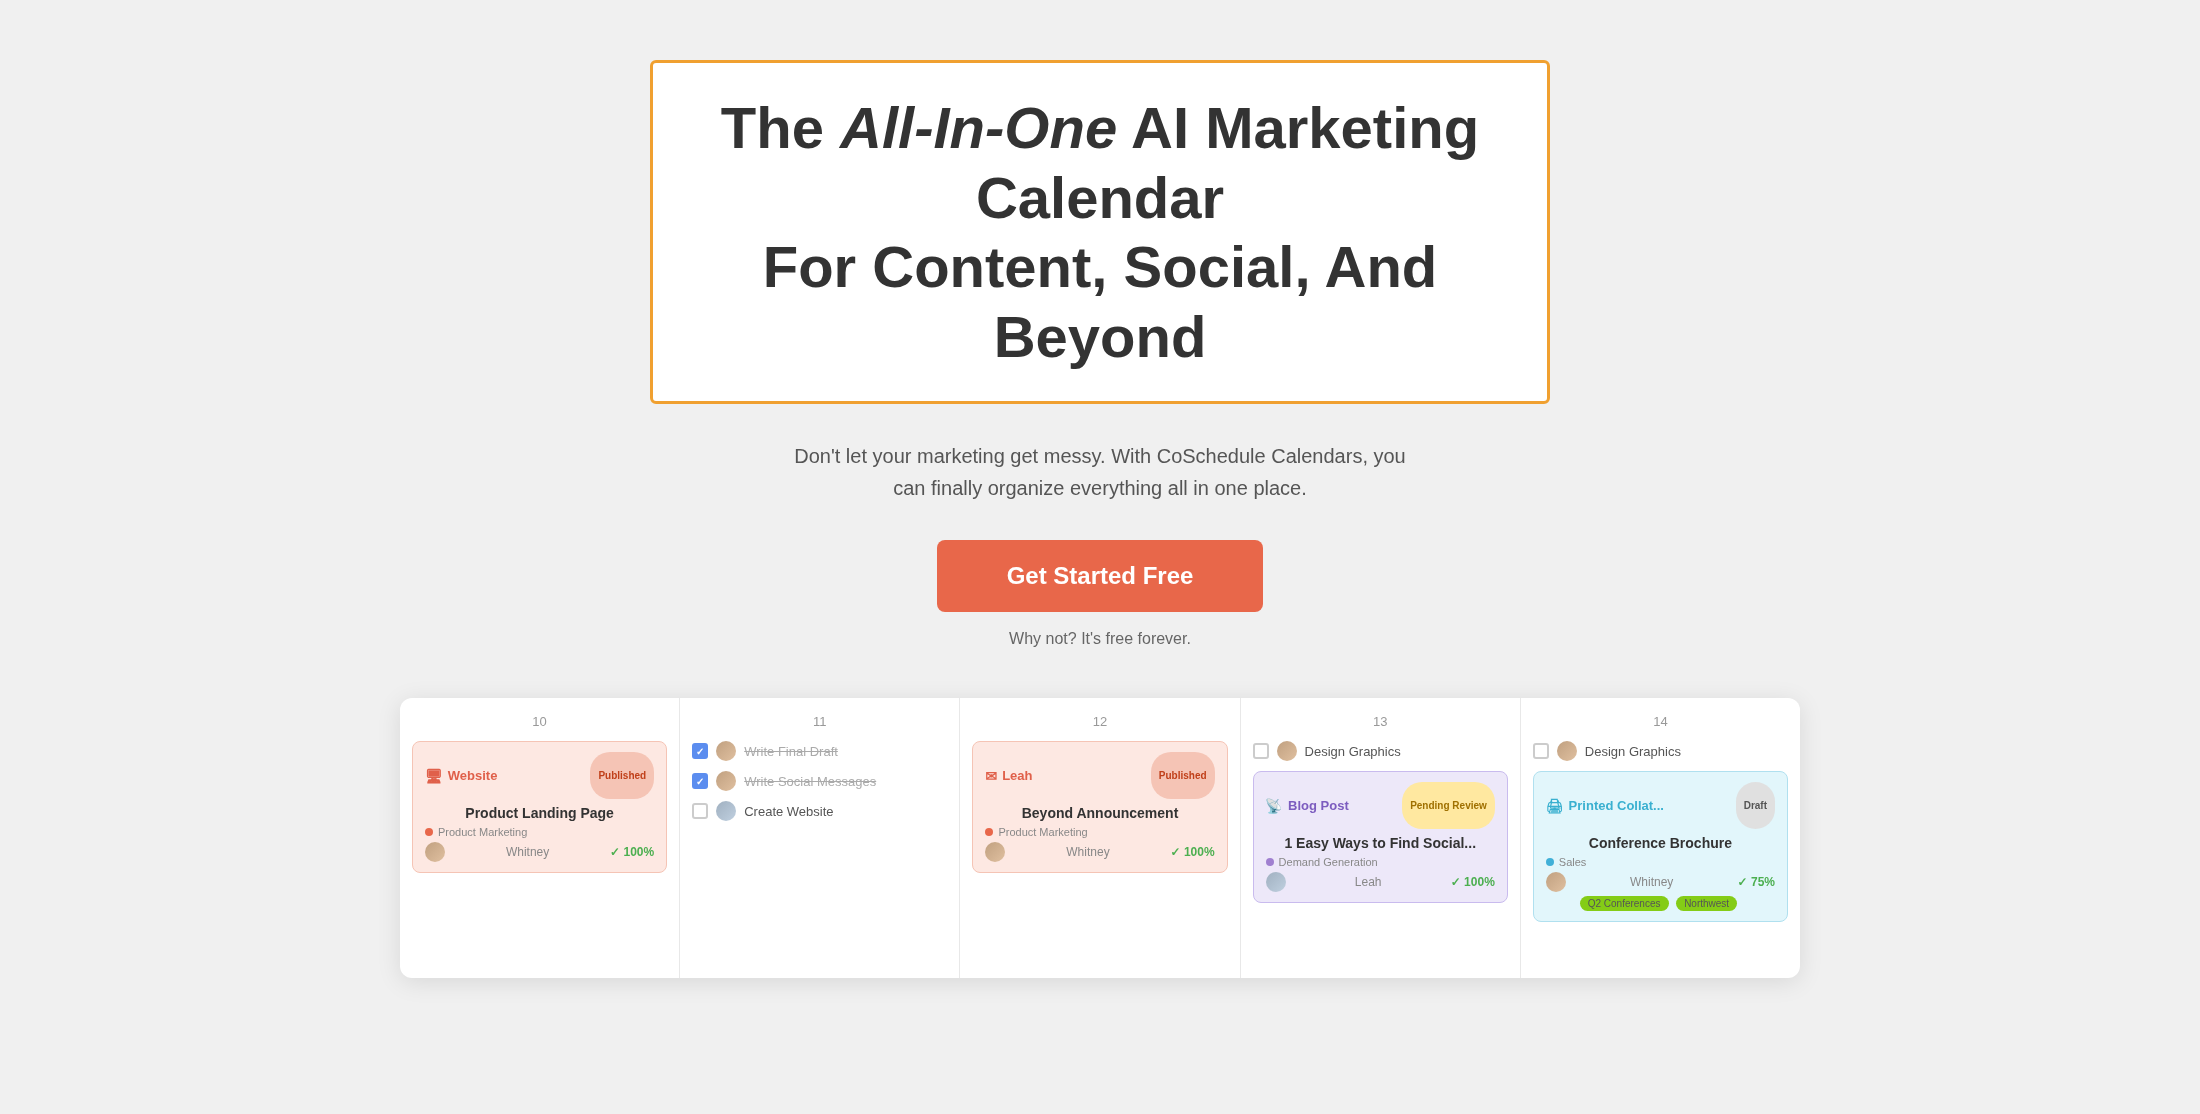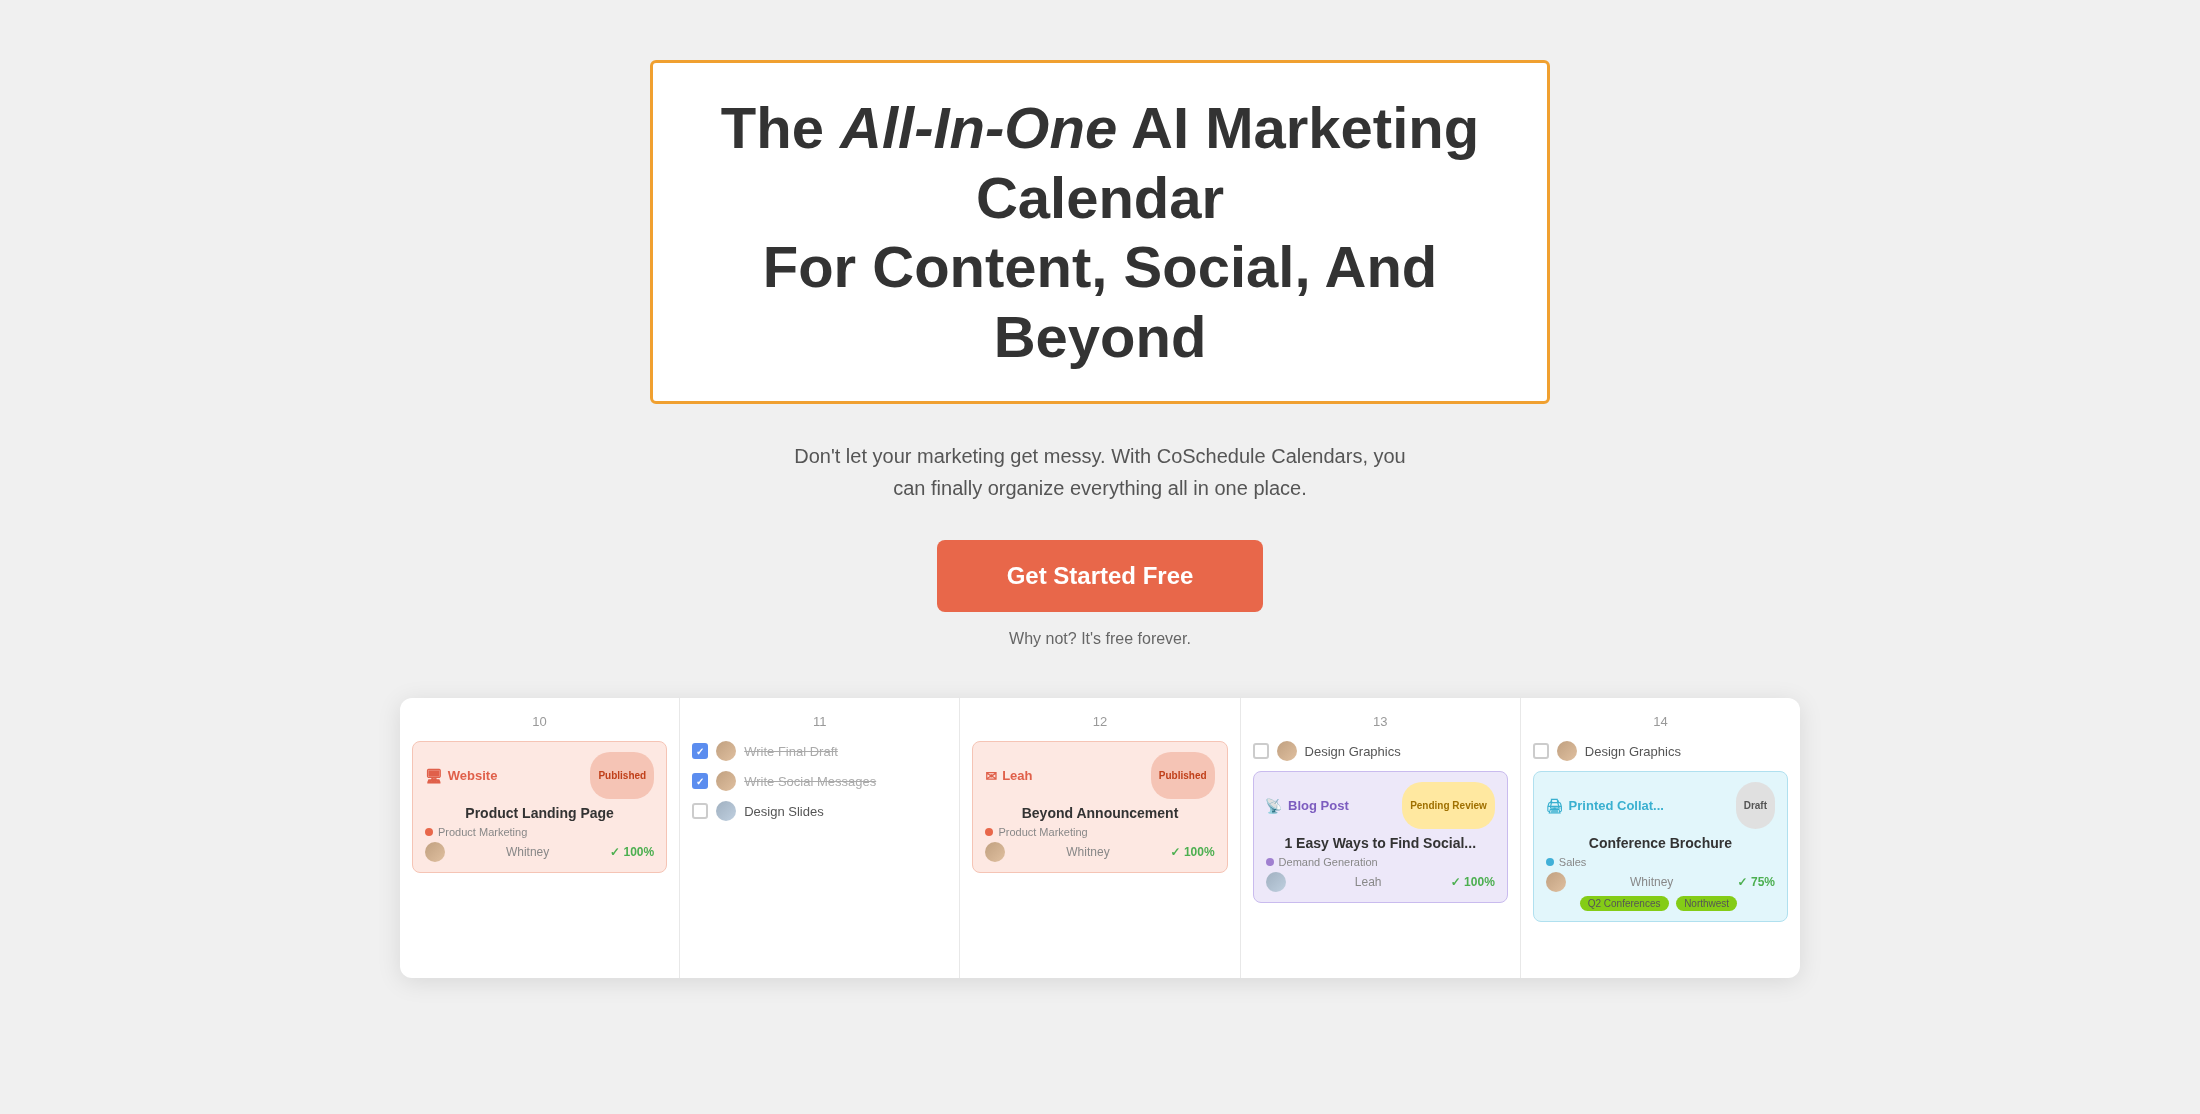--- a/index.html
+++ b/index.html
@@ -267,21 +267,21 @@
           <span class="item-text-done">Write Final Draft</span>
         </div>
         <div class="checklist-item">
           <div class="checkbox checked"></div>
           <span class="avatar-placeholder"></span>
           <span class="item-text-done">Write Social Messages</span>
         </div>
         <div class="checklist-item">
           <div class="checkbox"></div>
           <span class="avatar-placeholder avatar-placeholder-2"></span>
-          <span class="item-text">Design Slides</span>
+          <span class="item-text">Create Website</span>
         </div>
       </div>
 
       <div class="day-col">
         <div class="day-number">12</div>
         <div class="card card-email">
           <div class="card-header">
             <div class="card-type card-type-email">
               <span class="icon-email">✉</span>
               <span>Leah</span>

